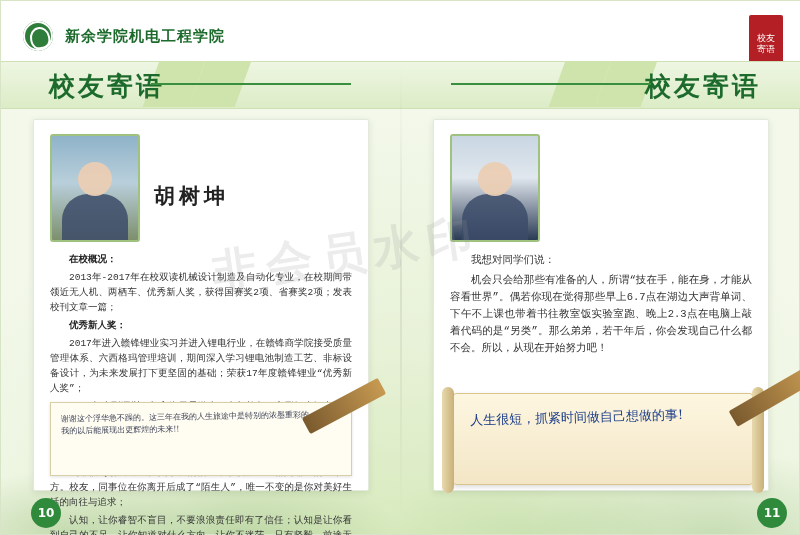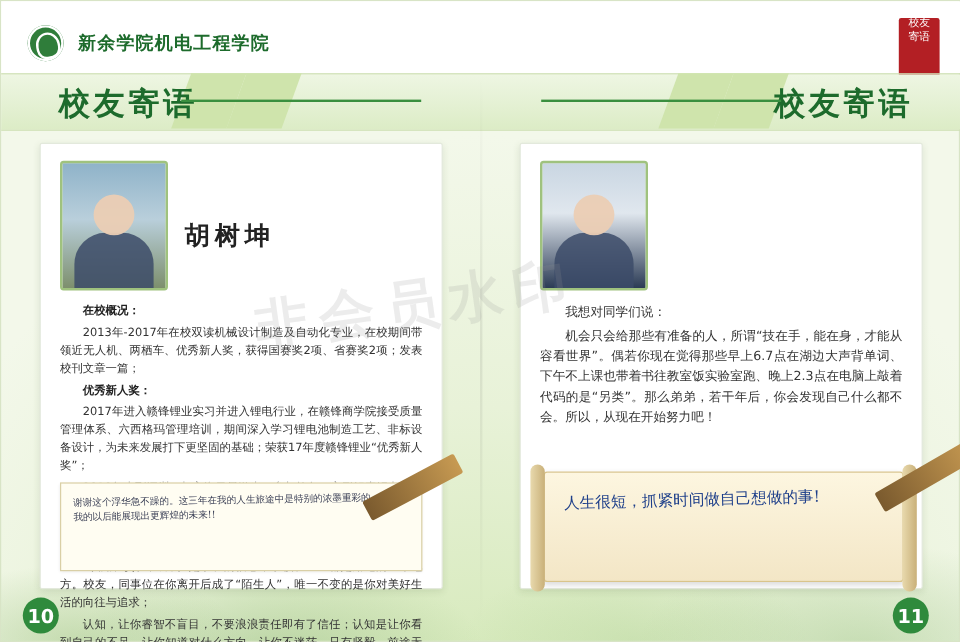--- a/index.html
+++ b/index.html
@@ -48,21 +48,21 @@
     content:"";position:absolute;left:7px;top:6px;width:16px;height:18px;
     border:2px solid #fff;border-radius:50% 50% 40% 40%;
     transform:rotate(-12deg);
   }
   .logo-text{
     font-size:15px;font-weight:bold;color:#1d6b2c;letter-spacing:1px;
     font-family:"DejaVu Sans","Liberation Sans",sans-serif;
   }
   .corner-badge{
     position:absolute;right:16px;top:14px;width:34px;height:50px;background:#b31f24;
-    color:#fff;font-size:9px;line-height:11px;text-align:center;padding-top:0;
+    color:#fff;font-size:9px;line-height:11px;text-align:center;padding-top:18px;
     box-sizing:border-box;border-radius:2px;
   }
   .corner-badge span{display:block;}
   
   .head-strip{
     position:absolute;left:0;top:60px;width:800px;height:46px;
     background:linear-gradient(to bottom,#eef6e3,#dcecc6);
     border-top:1px solid #cfe0b5;border-bottom:1px solid #cfe0b5;
   }
   .chev{
@@ -103,21 +103,21 @@
   .portrait:before{
     content:"";position:absolute;left:50%;top:58px;transform:translateX(-50%);
     width:66px;height:50px;border-radius:26px 26px 0 0;background:rgba(60,75,105,.85);
   }
   .pname{
     font-size:21px;font-weight:bold;color:#222;letter-spacing:4px;margin-top:16px;
   }
   .body-text{
     margin-top:10px;font-size:9.5px;line-height:15px;color:#333;text-align:justify;
   }
-  .body-text p{margin:0 0 3px 0;text-indent:2em;}
+  .body-text p{margin:0 0 3px 0;text-indent:2em;font-family:Liberation Mono, monospace;}
   .body-text p.sub{
     text-indent:2em;font-weight:bold;color:#222;
   }
   .right .body-text{font-size:10.5px;line-height:17px;}
   
   .note{
     position:absolute;bottom:14px;left:16px;width:302px;height:74px;
     background:#fffdf2;border:1px solid #d9cfa6;
     box-shadow:0 1px 3px rgba(0,0,0,.12);
     box-sizing:border-box;padding:8px 10px;overflow:hidden;
@@ -154,25 +154,25 @@
     transform:rotate(-28deg);border-radius:2px;
   }
   .quill2{
     position:absolute;left:726px;top:386px;width:92px;height:18px;
     background:linear-gradient(to right,#7a5a2e,#c79a52);
     transform:rotate(-30deg);border-radius:2px;
   }
   
   .pageno{
     position:absolute;bottom:6px;width:30px;height:30px;border-radius:50%;
-    background:#2f8a3c;color:#fff;font-size:16px;font-weight:bold;
-    display:flex;align-items:center;justify-content:center;
+    background:#2f8a3c;color:#fff;font-size:12px;font-weight:bold;
+    display:flex;align-items:center;justify-content:center;margin-left:12px;
   }
   .pageno.l{left:18px;}
-  .pageno.r{right:25px;}
+  .pageno.r{right:12px;}
   .spine{
     position:absolute;left:399px;top:60px;width:2px;height:462px;
     background:linear-gradient(to bottom,rgba(0,0,0,0),rgba(0,0,0,.08),rgba(0,0,0,0));
   }
   
   .watermark{
     position:absolute;left:210px;top:215px;width:380px;
     font-size:46px;font-weight:bold;color:rgba(150,150,150,.18);
     letter-spacing:8px;transform:rotate(-8deg);pointer-events:none;
     font-family:"DejaVu Serif","Liberation Serif",serif;

